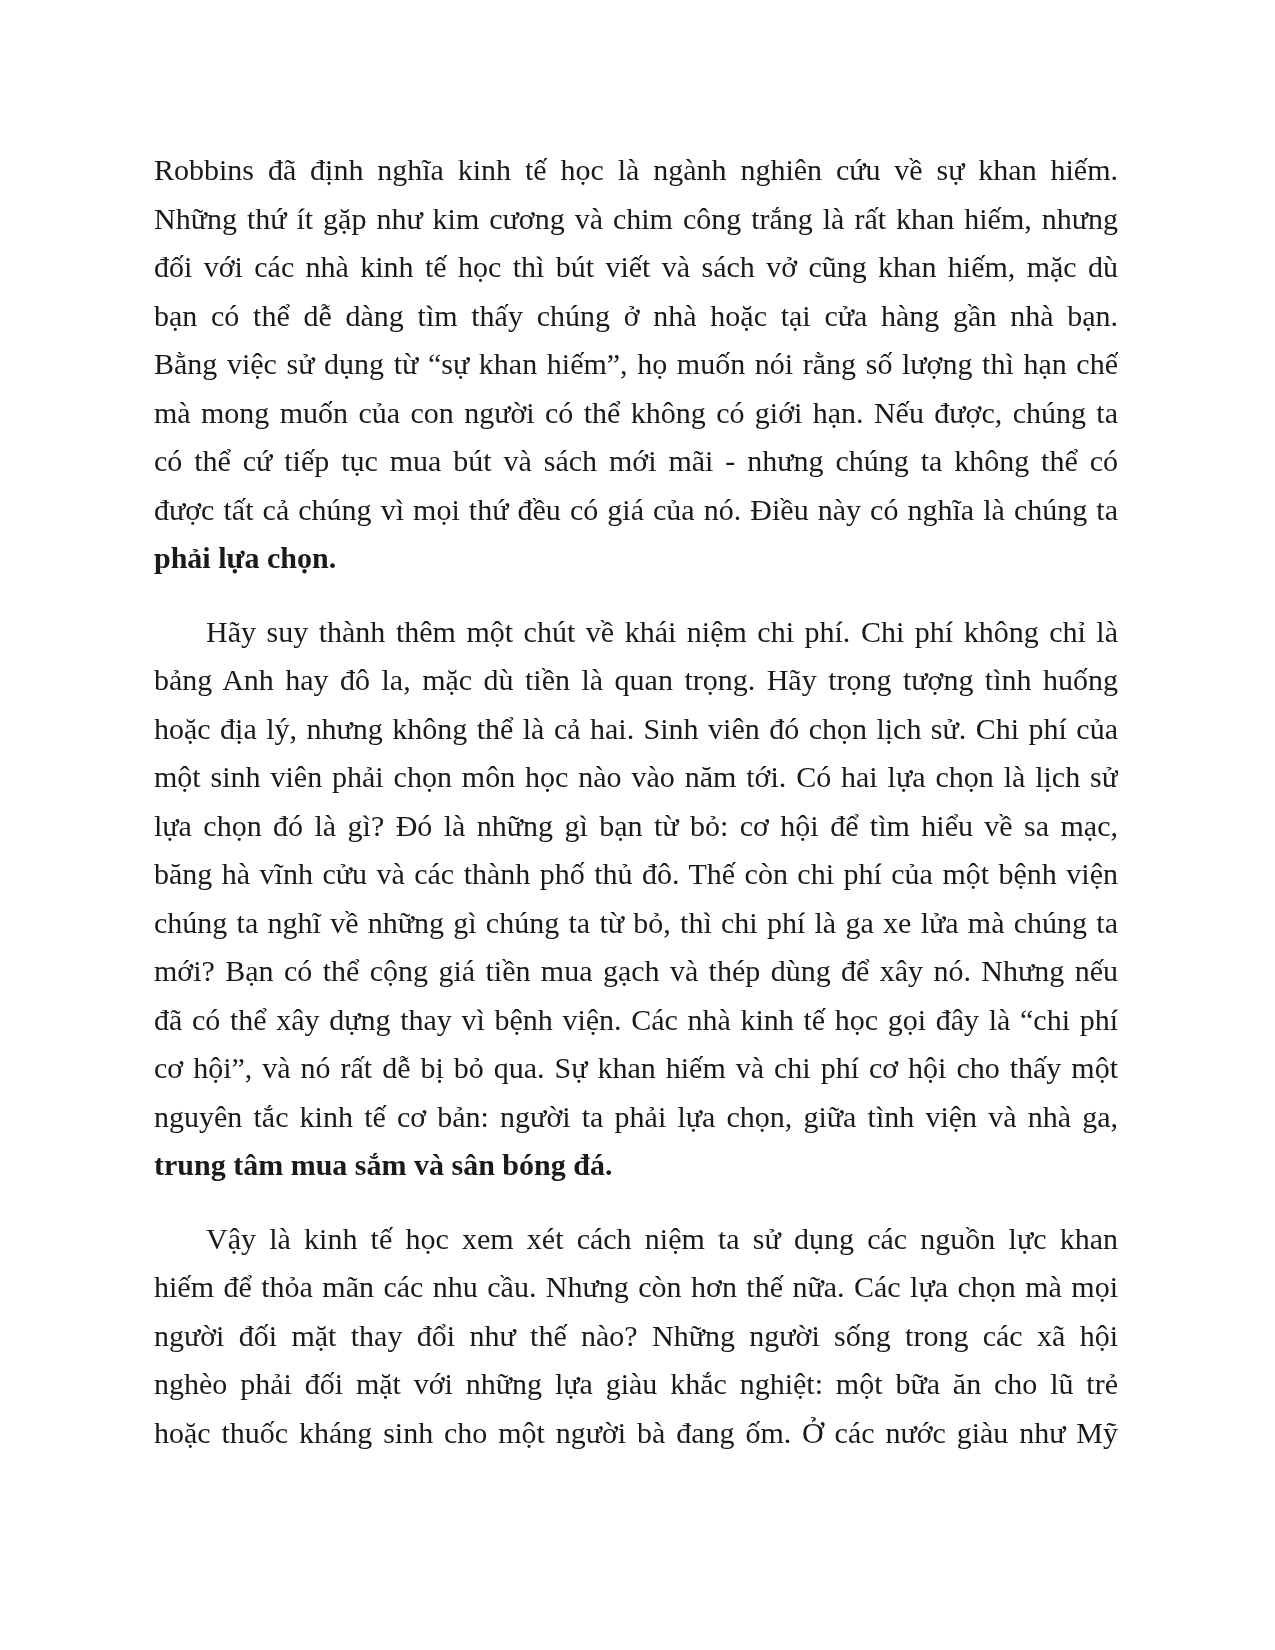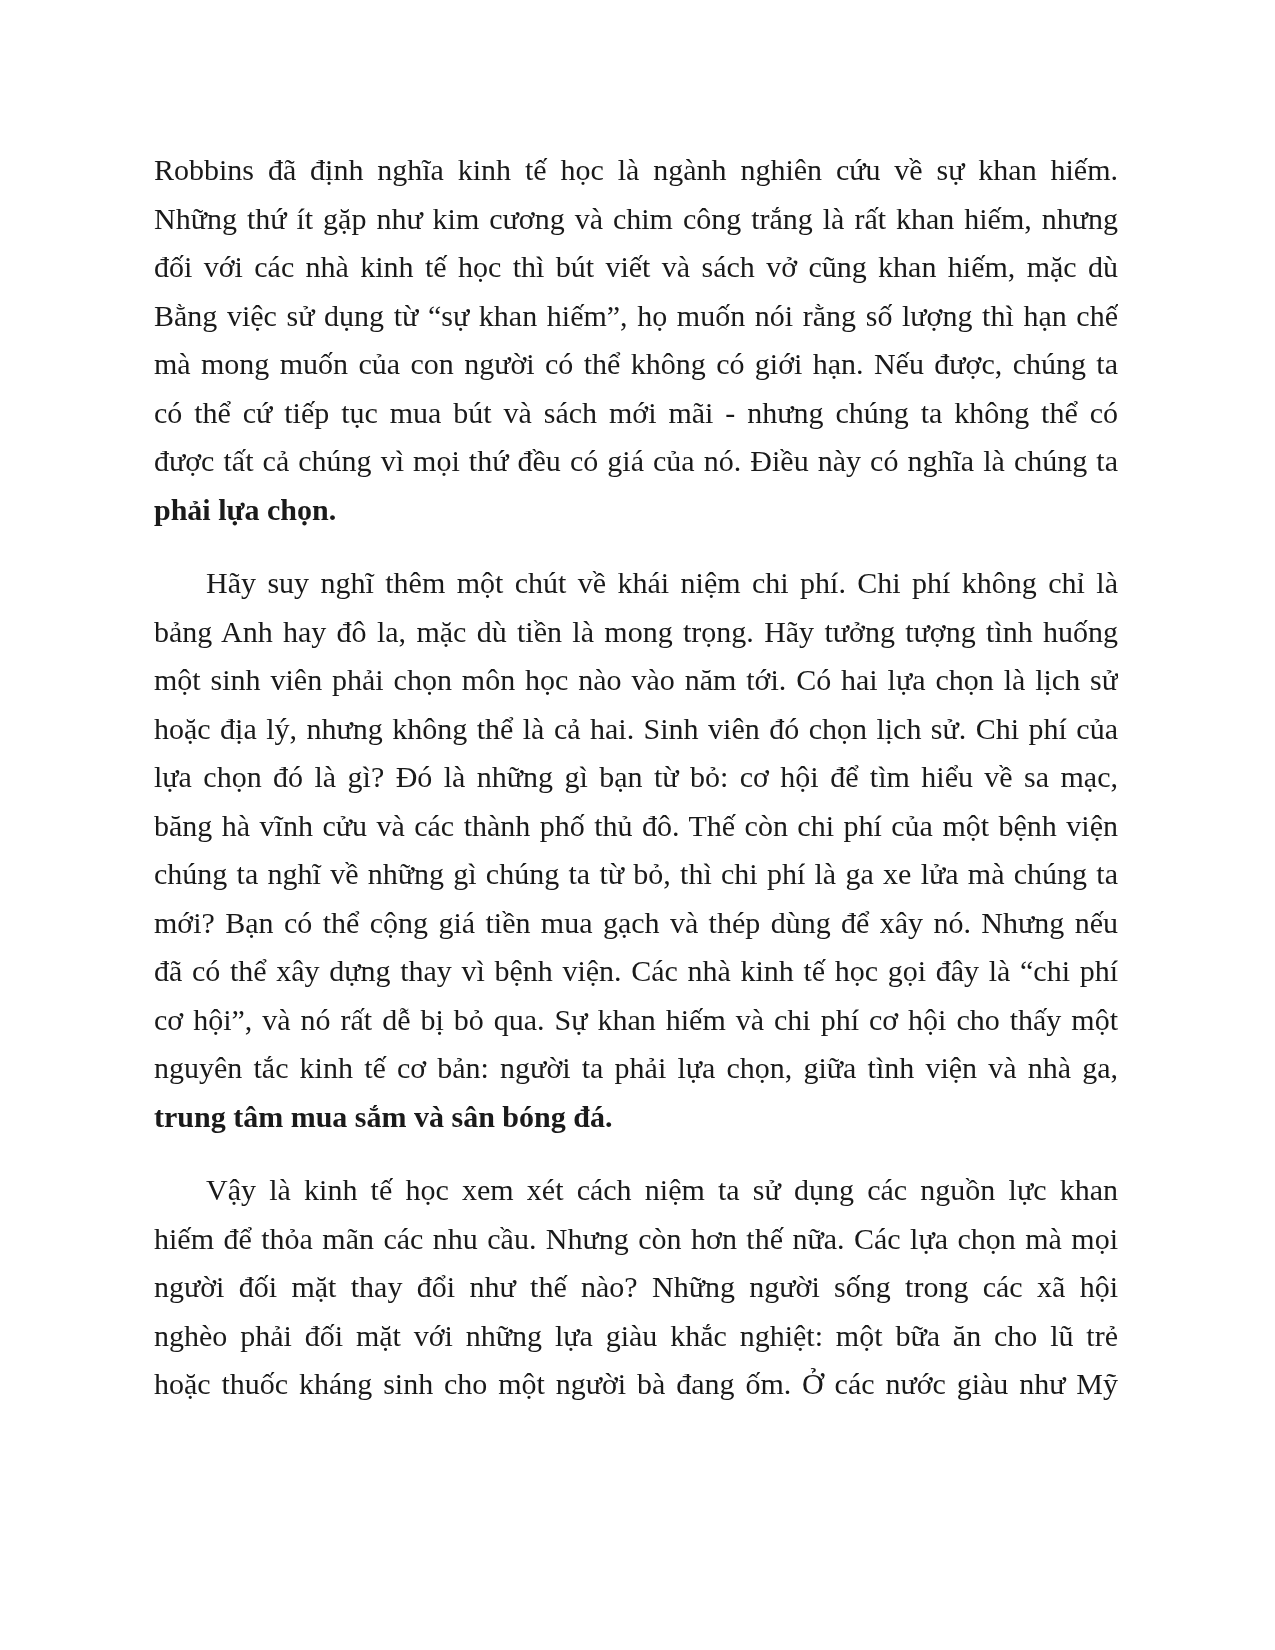--- a/index.html
+++ b/index.html
@@ -55,31 +55,32 @@
 </style>
 </head>
 <body style="background: rgb(255, 255, 255);">
 
 <div class="page">
   <div class="text-block" style="color: rgb(26, 26, 26);">
       <div class="paragraph">
         <div class="line">Robbins đã định nghĩa kinh tế học là ngành nghiên cứu về sự khan hiếm.</div>
         <div class="line">Những thứ ít gặp như kim cương và chim công trắng là rất khan hiếm, nhưng</div>
         <div class="line">đối với các nhà kinh tế học thì bút viết và sách vở cũng khan hiếm, mặc dù</div>
+        <div class="line">bạn có thể dễ dàng tìm thấy chúng ở nhà hoặc tại cửa hàng gần nhà bạn.</div>
         <div class="line">Bằng việc sử dụng từ “sự khan hiếm”, họ muốn nói rằng số lượng thì hạn chế</div>
         <div class="line">mà mong muốn của con người có thể không có giới hạn. Nếu được, chúng ta</div>
         <div class="line">có thể cứ tiếp tục mua bút và sách mới mãi - nhưng chúng ta không thể có</div>
         <div class="line">được tất cả chúng vì mọi thứ đều có giá của nó. Điều này có nghĩa là chúng ta</div>
         <div class="line para-end">phải lựa chọn.</div>
       </div>
       <div class="paragraph indented">
-        <div class="line">Hãy suy nghĩ thêm một chút về khái niệm chi phí. Chi phí không chỉ là</div>
-        <div class="line">bảng Anh hay đô la, mặc dù tiền là mong trọng. Hãy tưởng tượng tình huống</div>
+        <div class="line">Hãy suy thành thêm một chút về khái niệm chi phí. Chi phí không chỉ là</div>
+        <div class="line">bảng Anh hay đô la, mặc dù tiền là quan trọng. Hãy trọng tượng tình huống</div>
+        <div class="line">hoặc địa lý, nhưng không thể là cả hai. Sinh viên đó chọn lịch sử. Chi phí của</div>
         <div class="line">một sinh viên phải chọn môn học nào vào năm tới. Có hai lựa chọn là lịch sử</div>
-        <div class="line">hoặc địa lý, nhưng không thể là cả hai. Sinh viên đó chọn lịch sử. Chi phí của</div>
         <div class="line">lựa chọn đó là gì? Đó là những gì bạn từ bỏ: cơ hội để tìm hiểu về sa mạc,</div>
         <div class="line">băng hà vĩnh cửu và các thành phố thủ đô. Thế còn chi phí của một bệnh viện</div>
         <div class="line">chúng ta nghĩ về những gì chúng ta từ bỏ, thì chi phí là ga xe lửa mà chúng ta</div>
         <div class="line">mới? Bạn có thể cộng giá tiền mua gạch và thép dùng để xây nó. Nhưng nếu</div>
         <div class="line">đã có thể xây dựng thay vì bệnh viện. Các nhà kinh tế học gọi đây là “chi phí</div>
         <div class="line">cơ hội”, và nó rất dễ bị bỏ qua. Sự khan hiếm và chi phí cơ hội cho thấy một</div>
         <div class="line">nguyên tắc kinh tế cơ bản: người ta phải lựa chọn, giữa tình viện và nhà ga,</div>
         <div class="line para-end">trung tâm mua sắm và sân bóng đá.</div>
       </div>
       <div class="paragraph indented">

